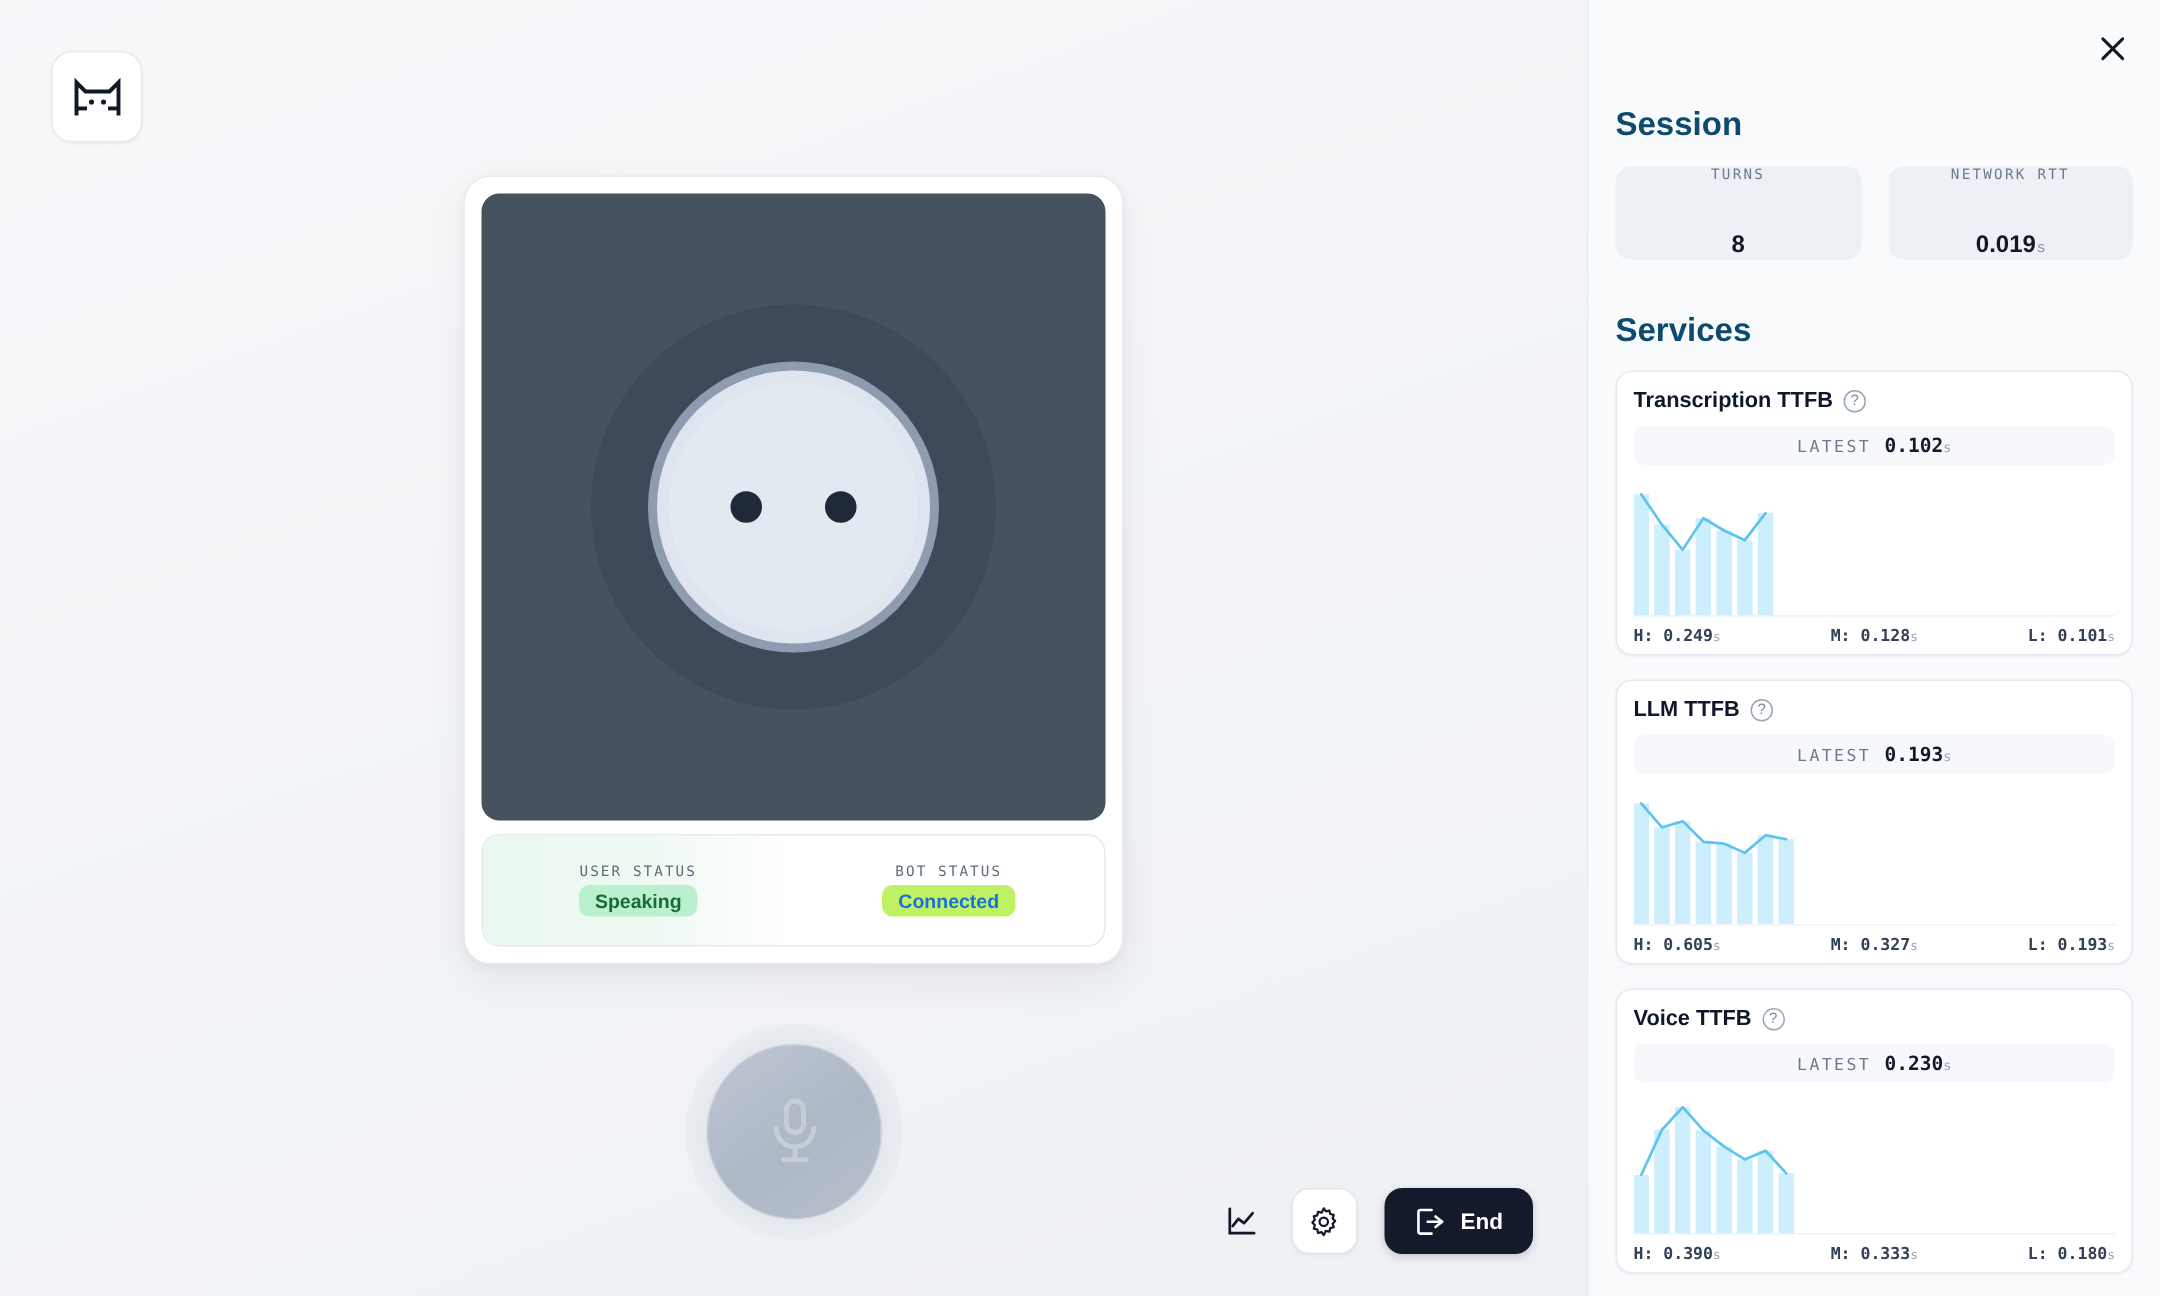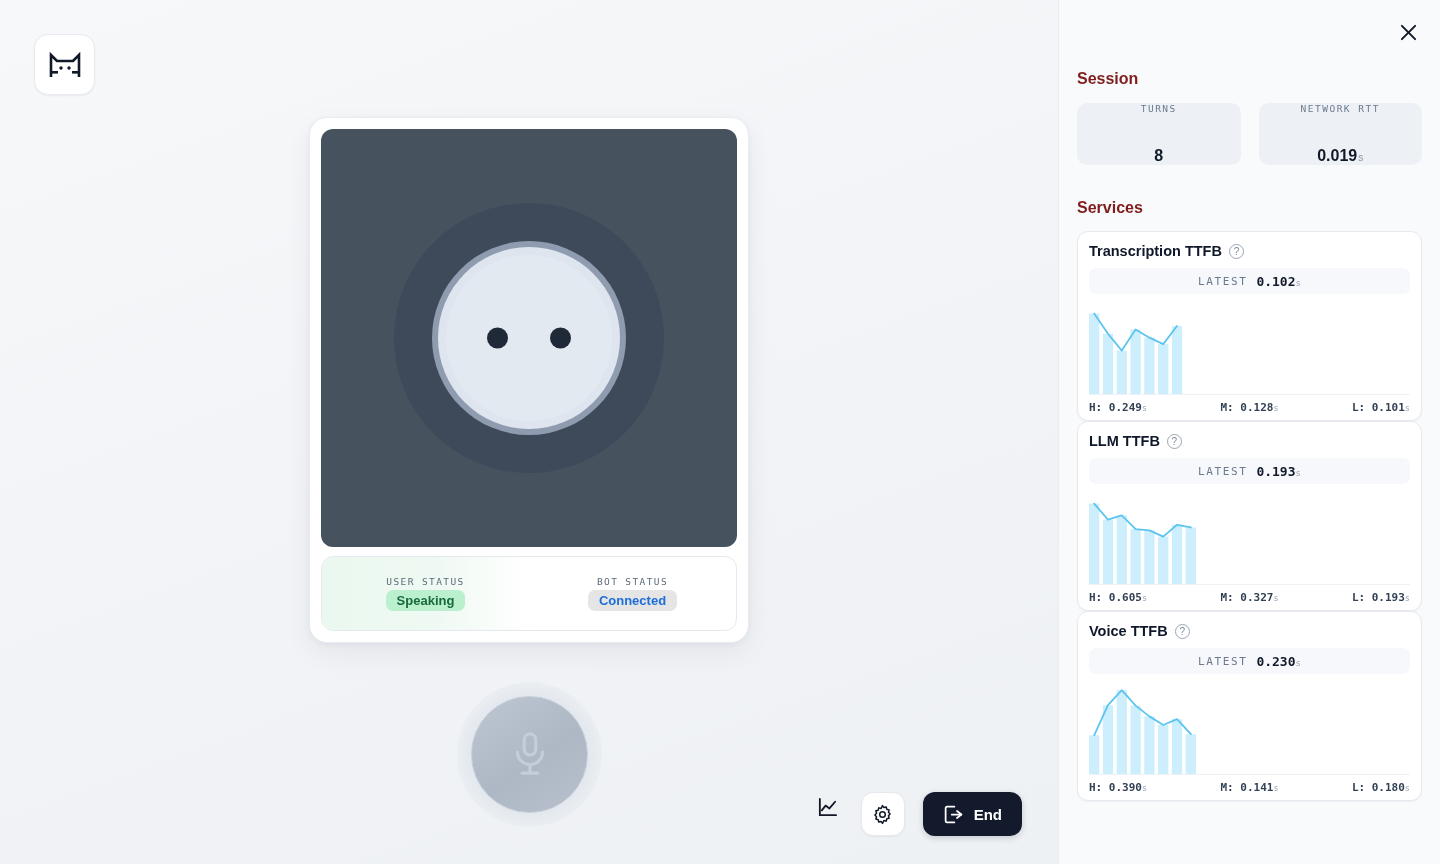--- a/index.html
+++ b/index.html
@@ -87,21 +87,21 @@
   .cell-label {
     font-family: "DejaVu Sans Mono", monospace;
     font-size: 9.5px; letter-spacing: 1.4px;
     color: #5d6b7a; text-transform: uppercase;
   }
   .pill {
     font-size: 13px; font-weight: bold;
     padding: 3px 11px; border-radius: 7px;
   }
   .pill.green { background: #bbf0ce; color: #186a3b; }
-  .pill.blue  { background: #e5e5e5; color: #1c6fd8; }
+  .pill.blue  { background: #bef264; color: #1c6fd8; }
   .lat-main { font-size: 15px; font-weight: bold; color: #111827; }
   .lat-main .unit { font-size: 10px; font-weight: normal; color: #6b7280; margin-left: 2px; }
   .lat-sub { font-size: 11.5px; color: #9aa3ae; }
 
   
   .mic-wrap {
     position: absolute; left: 457px; top: 682px;
     width: 145px; height: 145px;
     border-radius: 50%;
     background: radial-gradient(circle, rgba(200,210,222,.30) 58%, rgba(210,218,229,.16) 72%, rgba(255,255,255,0) 78%);
@@ -111,21 +111,21 @@
     width: 117px; height: 117px; border-radius: 50%;
     background: linear-gradient(145deg,#bdc6d1 0%,#aeb8c5 55%,#b7c0cb 100%);
     border: 1px solid #c6ced9;
     display: flex; align-items: center; justify-content: center;
     cursor: pointer;
   }
 
   
   .controls {
     position: absolute; right: 36px; bottom: 28px;
-    display: flex; align-items: flex-start; gap: 18px;
+    display: flex; align-items: center; gap: 18px;
   }
   .icon-plain {
     width: 30px; height: 30px;
     display: flex; align-items: center; justify-content: center;
     cursor: pointer; background: none; border: none;
   }
   .icon-box {
     width: 44px; height: 44px;
     background: #fff;
     border: 1px solid #e5e8ec;
@@ -155,40 +155,40 @@
     overflow: hidden;
     flex: none;
   }
   .close-btn {
     position: absolute; right: 18px; top: 18px;
     width: 28px; height: 28px;
     display: flex; align-items: center; justify-content: center;
     background: none; border: none; cursor: pointer;
   }
   .section-title {
-    font-size: 16px; font-weight: bold; color: #7f1d1d;
+    font-size: 22px; font-weight: bold; color: #0c4a6e;
   }
   .sec-session { padding-top: 70px; }
   .metric-row { display: flex; gap: 18px; margin-top: 15px; }
   .metric-box {
     flex: 1; height: 62px;
     background: #edf1f6;
     border-radius: 10px;
     display: flex; flex-direction: column;
     align-items: center; justify-content: space-between; gap: 2px;
   }
   .metric-label {
     font-family: "DejaVu Sans Mono", monospace;
     font-size: 9.5px; letter-spacing: 1.5px; color: #6b7a8c;
   }
   .metric-value { font-size: 16px; font-weight: bold; color: #111827; }
   .metric-value .unit { font-size: 10px; font-weight: normal; color: #8b95a3; margin-left: 1px; }
 
   .sec-services { margin-top: 34px; }
-  .cards { margin-top: 14px; display: flex; flex-direction: column; gap: 0; }
+  .cards { margin-top: 14px; display: flex; flex-direction: column; gap: 16px; }
 
   .svc-card {
     background: #fff;
     border: 1px solid #e6eaf0;
     border-radius: 11px;
     padding: 11px 11px 0 11px;
     box-shadow: 0 1px 2px rgba(16,24,40,.04);
   }
   .svc-head { display: flex; align-items: center; gap: 7px; }
   .svc-name { font-size: 14.5px; font-weight: bold; color: #0f172a; }
@@ -395,20 +395,20 @@
                 <rect x="42.599999999999994" y="23.63000000000001" width="10.6" height="68.36999999999999" fill="#cdeefc"></rect>
                 <rect x="56.8" y="34.379999999999995" width="10.6" height="57.620000000000005" fill="#cdeefc"></rect>
                 <rect x="71" y="42.980000000000004" width="10.6" height="49.019999999999996" fill="#cdeefc"></rect>
                 <rect x="85.19999999999999" y="37.175000000000004" width="10.6" height="54.824999999999996" fill="#cdeefc"></rect>
                 <rect x="99.39999999999999" y="52.225" width="10.6" height="39.775" fill="#cdeefc"></rect>
                 <polyline points="5.3,53.300000000000004 19.5,23.200000000000003 33.699999999999996,8.150000000000006 47.89999999999999,23.63000000000001 62.099999999999994,34.379999999999995 76.3,42.980000000000004 90.49999999999999,37.175000000000004 104.69999999999999,52.225" fill="none" stroke="#5cc5ef" stroke-width="1.8" stroke-linejoin="round" stroke-linecap="round" vector-effect="non-scaling-stroke"></polyline>
               </svg>
             </div>
             <div class="svc-foot">
               <span><span>H: 0.390</span><span class="u">s</span></span>
-              <span><span>M: 0.141</span><span class="u">s</span></span>
+              <span><span>M: 0.333</span><span class="u">s</span></span>
               <span><span>L: 0.180</span><span class="u">s</span></span>
             </div>
           </div>
         </div>
     </div>
   </div>
 </div>
 
 </body></html>

